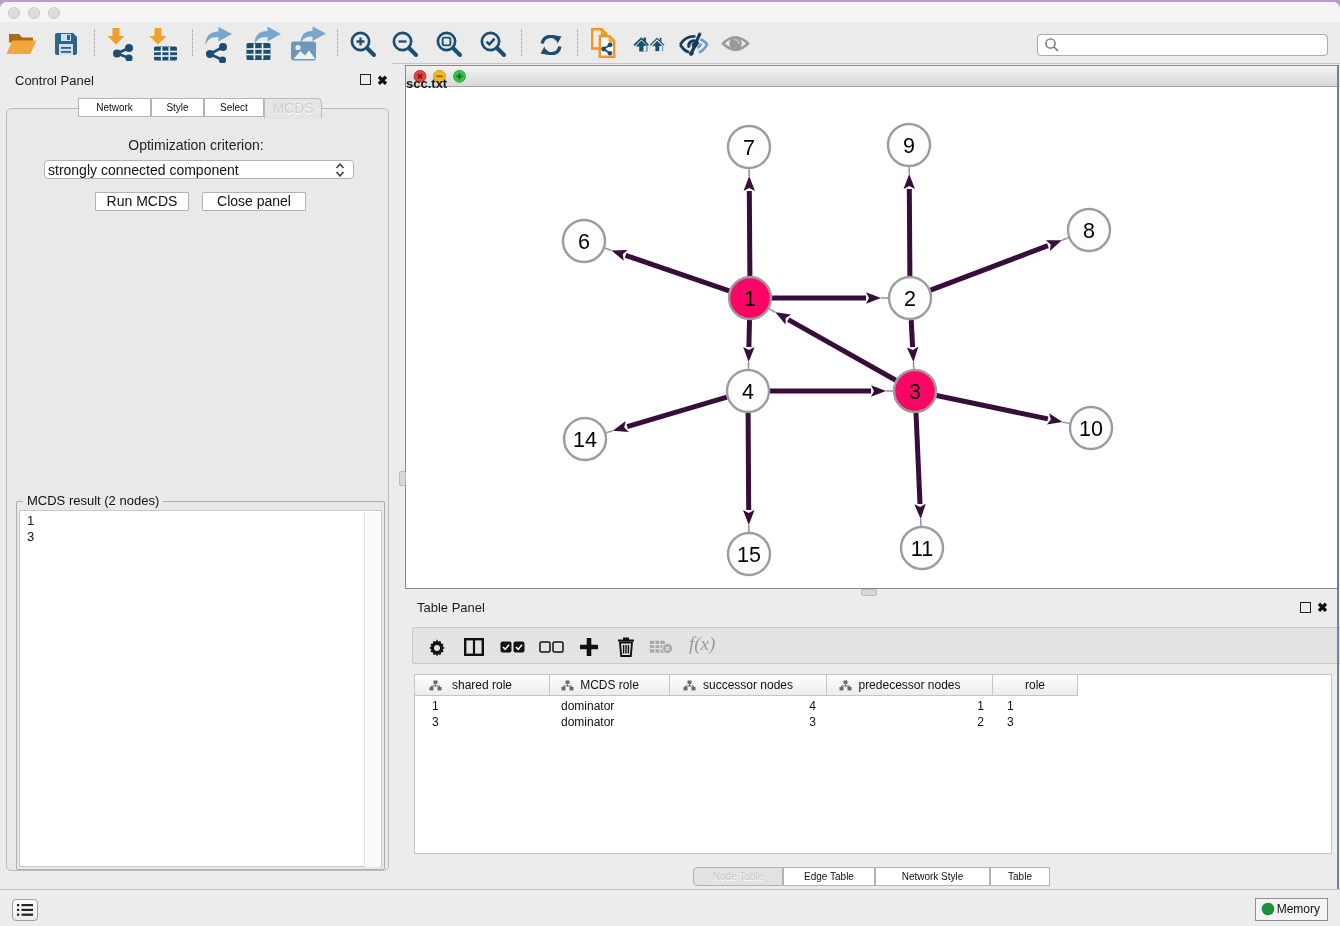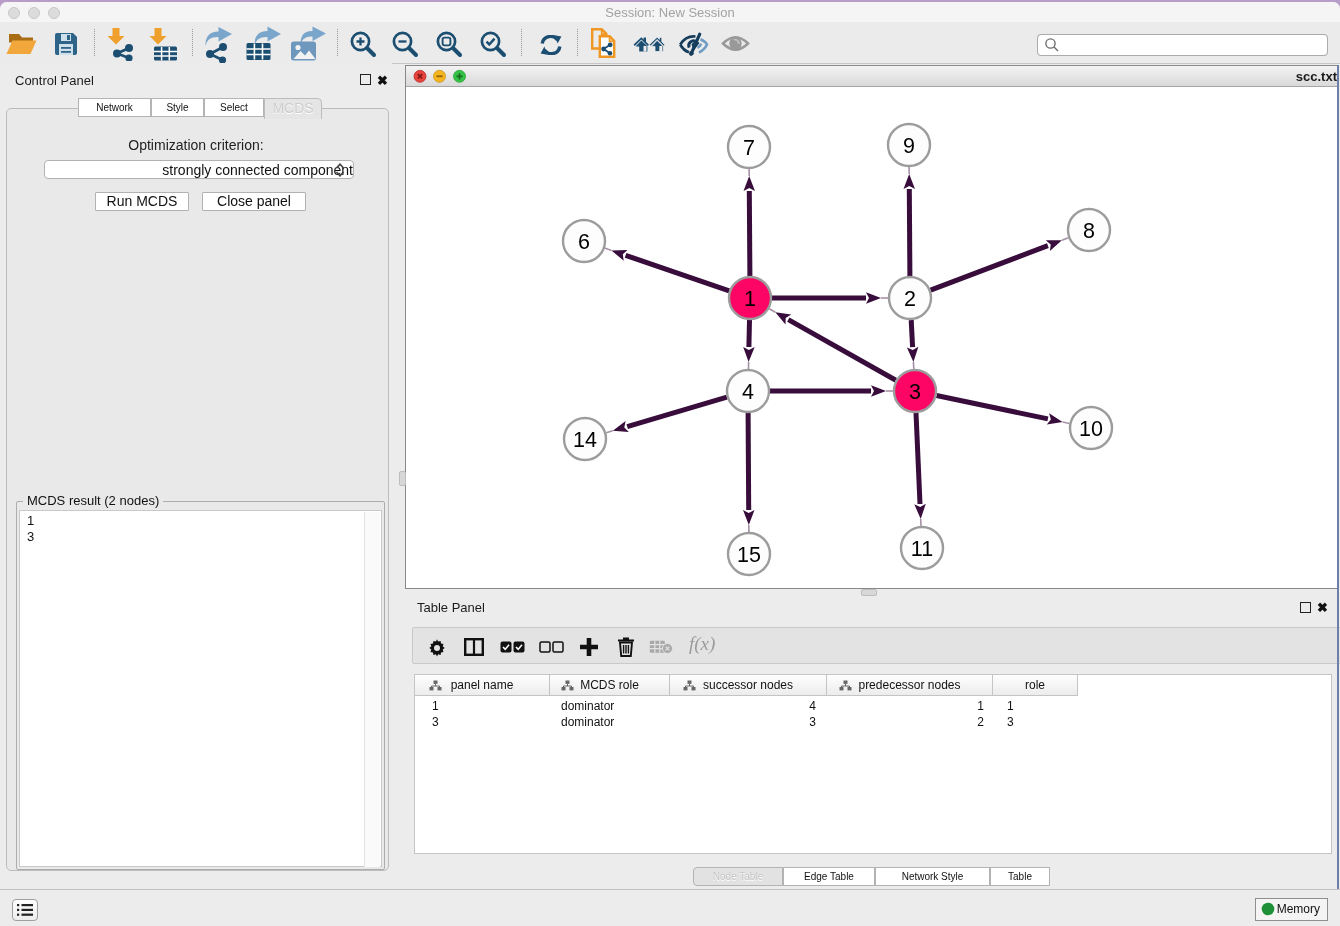--- a/index.html
+++ b/index.html
@@ -31,39 +31,39 @@
   #mcdspane{position:absolute;left:6px;top:45px;width:383px;height:763px;
       background:#e9e9e9;border:1px solid #bcbcbc;border-radius:5px;box-sizing:border-box;}
   #tab-mcds{position:absolute;left:264px;top:35px;width:58px;height:21px;
       background:#e5e5e5;border:1px solid #bcbcbc;border-bottom:none;
       border-radius:0 5px 0 0;box-sizing:border-box;text-align:center;
       font-size:14px;color:#cdcdcd;line-height:19px;text-shadow:0 1px 0 #fff;}
   #optlabel{position:absolute;left:0;top:74px;width:392px;text-align:center;
       font-size:14px;color:#222;}
   #combo{position:absolute;left:44px;top:97px;width:310px;height:19px;
       background:#fff;border:1px solid #b2b2b2;border-radius:4px;
-      font-size:14px;color:#111;line-height:18px;padding-left:13px;box-sizing:border-box;text-align:right;}
+      font-size:14px;color:#111;line-height:18px;padding-left:3px;box-sizing:border-box;}
   .btn{position:absolute;top:129px;height:19px;background:#fff;
       border:1px solid #b2b2b2;border-radius:1px;box-sizing:border-box;
       text-align:center;font-size:14px;color:#111;line-height:17px;}
   #grp{position:absolute;left:16px;top:438px;width:367px;height:367px;
       border:1px solid #adadad;border-radius:2px;}
   #grplabel{position:absolute;left:6px;top:-9px;background:#e9e9e9;
       padding:0 4px;font-size:13px;color:#111;}
   #grpwhite{position:absolute;left:2px;top:8px;width:363px;height:357px;
       background:#fff;border:1px solid #c9c9c9;box-sizing:border-box;
       font-size:13px;color:#111;line-height:16px;padding:2px 0 0 7px;}
   #grpsb{position:absolute;right:1px;top:1px;width:15px;height:355px;
       background:#fafafa;border-left:1px solid #e2e2e2;}
   
   #net{position:absolute;left:405px;top:65px;width:933px;height:524px;
       background:#fff;border:1px solid #888;box-sizing:border-box;}
   #nettitle{position:absolute;left:0;top:0;width:100%;height:20px;
       background:linear-gradient(#f3f3f3,#d9d9d9);border-bottom:1px solid #a6a6a6;}
-  #netname{position:absolute;top:3px;width:100%;text-align:right;
+  #netname{position:absolute;top:10px;width:100%;text-align:left;
       font-size:13px;font-weight:bold;color:#1a1a1a;}
   
   #tp{position:absolute;left:393px;top:593px;width:947px;height:296px;background:#ececec;}
   #tp-title{position:absolute;left:24px;top:7px;font-size:13px;color:#1c1c1c;}
   #tptools{position:absolute;left:19px;top:34px;width:995px;height:37px;
       background:#e3e3e3;border:1px solid #c9c9c9;box-sizing:border-box;border-radius:2px;}
   #tbl{position:absolute;left:21px;top:81px;width:918px;height:180px;background:#fff;
       border:1px solid #c6c6c6;box-sizing:border-box;}
   .hcell{position:absolute;top:0;height:21px;box-sizing:border-box;
       background:linear-gradient(#fefefe,#ececec);border-right:1px solid #c4c4c4;
@@ -83,21 +83,20 @@
       background:linear-gradient(#fdfdfd,#ededed);border:1px solid #9f9f9f;
       border-radius:4px;box-sizing:border-box;}
 </style>
 </head>
 <body>
 <div id="win"></div>
 <div id="titlebar">
   <div class="tl" style="left:8px;"></div>
   <div class="tl" style="left:28px;"></div>
   <div class="tl" style="left:48px;"></div>
-  <div id="wtitle">Session: New Session</div>
 </div>
 <div id="toolbar">
   <svg class="ticon" style="left:6px;top:9px;" width="32" height="26" viewBox="0 0 32 26">
     <path d="M3 3 h10 l3 3.5 H27 v5 H3 z" fill="#a86d14"></path>
     <path d="M6.5 9.5 h24 l-6 13.5 H0.5 z" fill="#f2a73d"></path>
   </svg>
   <svg class="ticon" style="left:53px;top:9px;" width="26" height="26" viewBox="0 0 26 26">
     <path d="M2 4 a2 2 0 0 1 2-2 h16 l4 4 v16 a2 2 0 0 1-2 2 H4 a2 2 0 0 1-2-2 z" fill="#2f6489"></path>
     <rect x="8" y="3" width="10" height="7" fill="#cfdfeb"></rect>
       <rect x="14" y="4" width="3" height="5" fill="#2f6489"></rect>
@@ -545,21 +544,21 @@
       <rect x="0.8" y="0.8" width="15" height="12" rx="1" fill="#a9a9a9"></rect>
       <g stroke="#e3e3e3" stroke-width="1.2">
           <path d="M0.8 4.6 h15 M0.8 8.6 h15 M5.8 0.8 v12 M10.8 0.8 v12"></path>
         </g>
       <circle cx="18.5" cy="8.5" r="5" fill="#a9a9a9" stroke="#e3e3e3" stroke-width="1"></circle>
       <path d="M16.6 6.6 l3.8 3.8 M20.4 6.6 l-3.8 3.8" stroke="#e3e3e3" stroke-width="1.3"></path>
     </svg>
     <div style="position:absolute;left:276px;top:5px;font-family:'Liberation Serif',serif;font-style:italic;font-size:19px;color:#9b9b9b;">f(x)</div>
   </div>
   <div id="tbl">
-    <div class="hcell" style="left:0;width:135px;">panel name</div>
+    <div class="hcell" style="left:0;width:135px;">shared role</div>
     <div class="hcell" style="left:135px;width:120px;">MCDS role</div>
     <div class="hcell" style="left:255px;width:157px;">successor nodes</div>
     <div class="hcell" style="left:412px;width:166px;">predecessor nodes</div>
     <div class="hcell" style="left:578px;width:85px;">role</div>
     <svg class="habs" style="position:absolute;left:14px;top:5px;" width="13" height="11" viewBox="0 0 13 11">
       <rect x="4.5" y="0.5" width="4" height="3.4" fill="#666"></rect>
         <rect x="0.5" y="7" width="4" height="3.4" fill="#666"></rect>
         <rect x="8.5" y="7" width="4" height="3.4" fill="#666"></rect>
       <path d="M6.5 4 v2 M2.5 7 v-1 h8 v1" stroke="#666" fill="none"></path>
     </svg>

